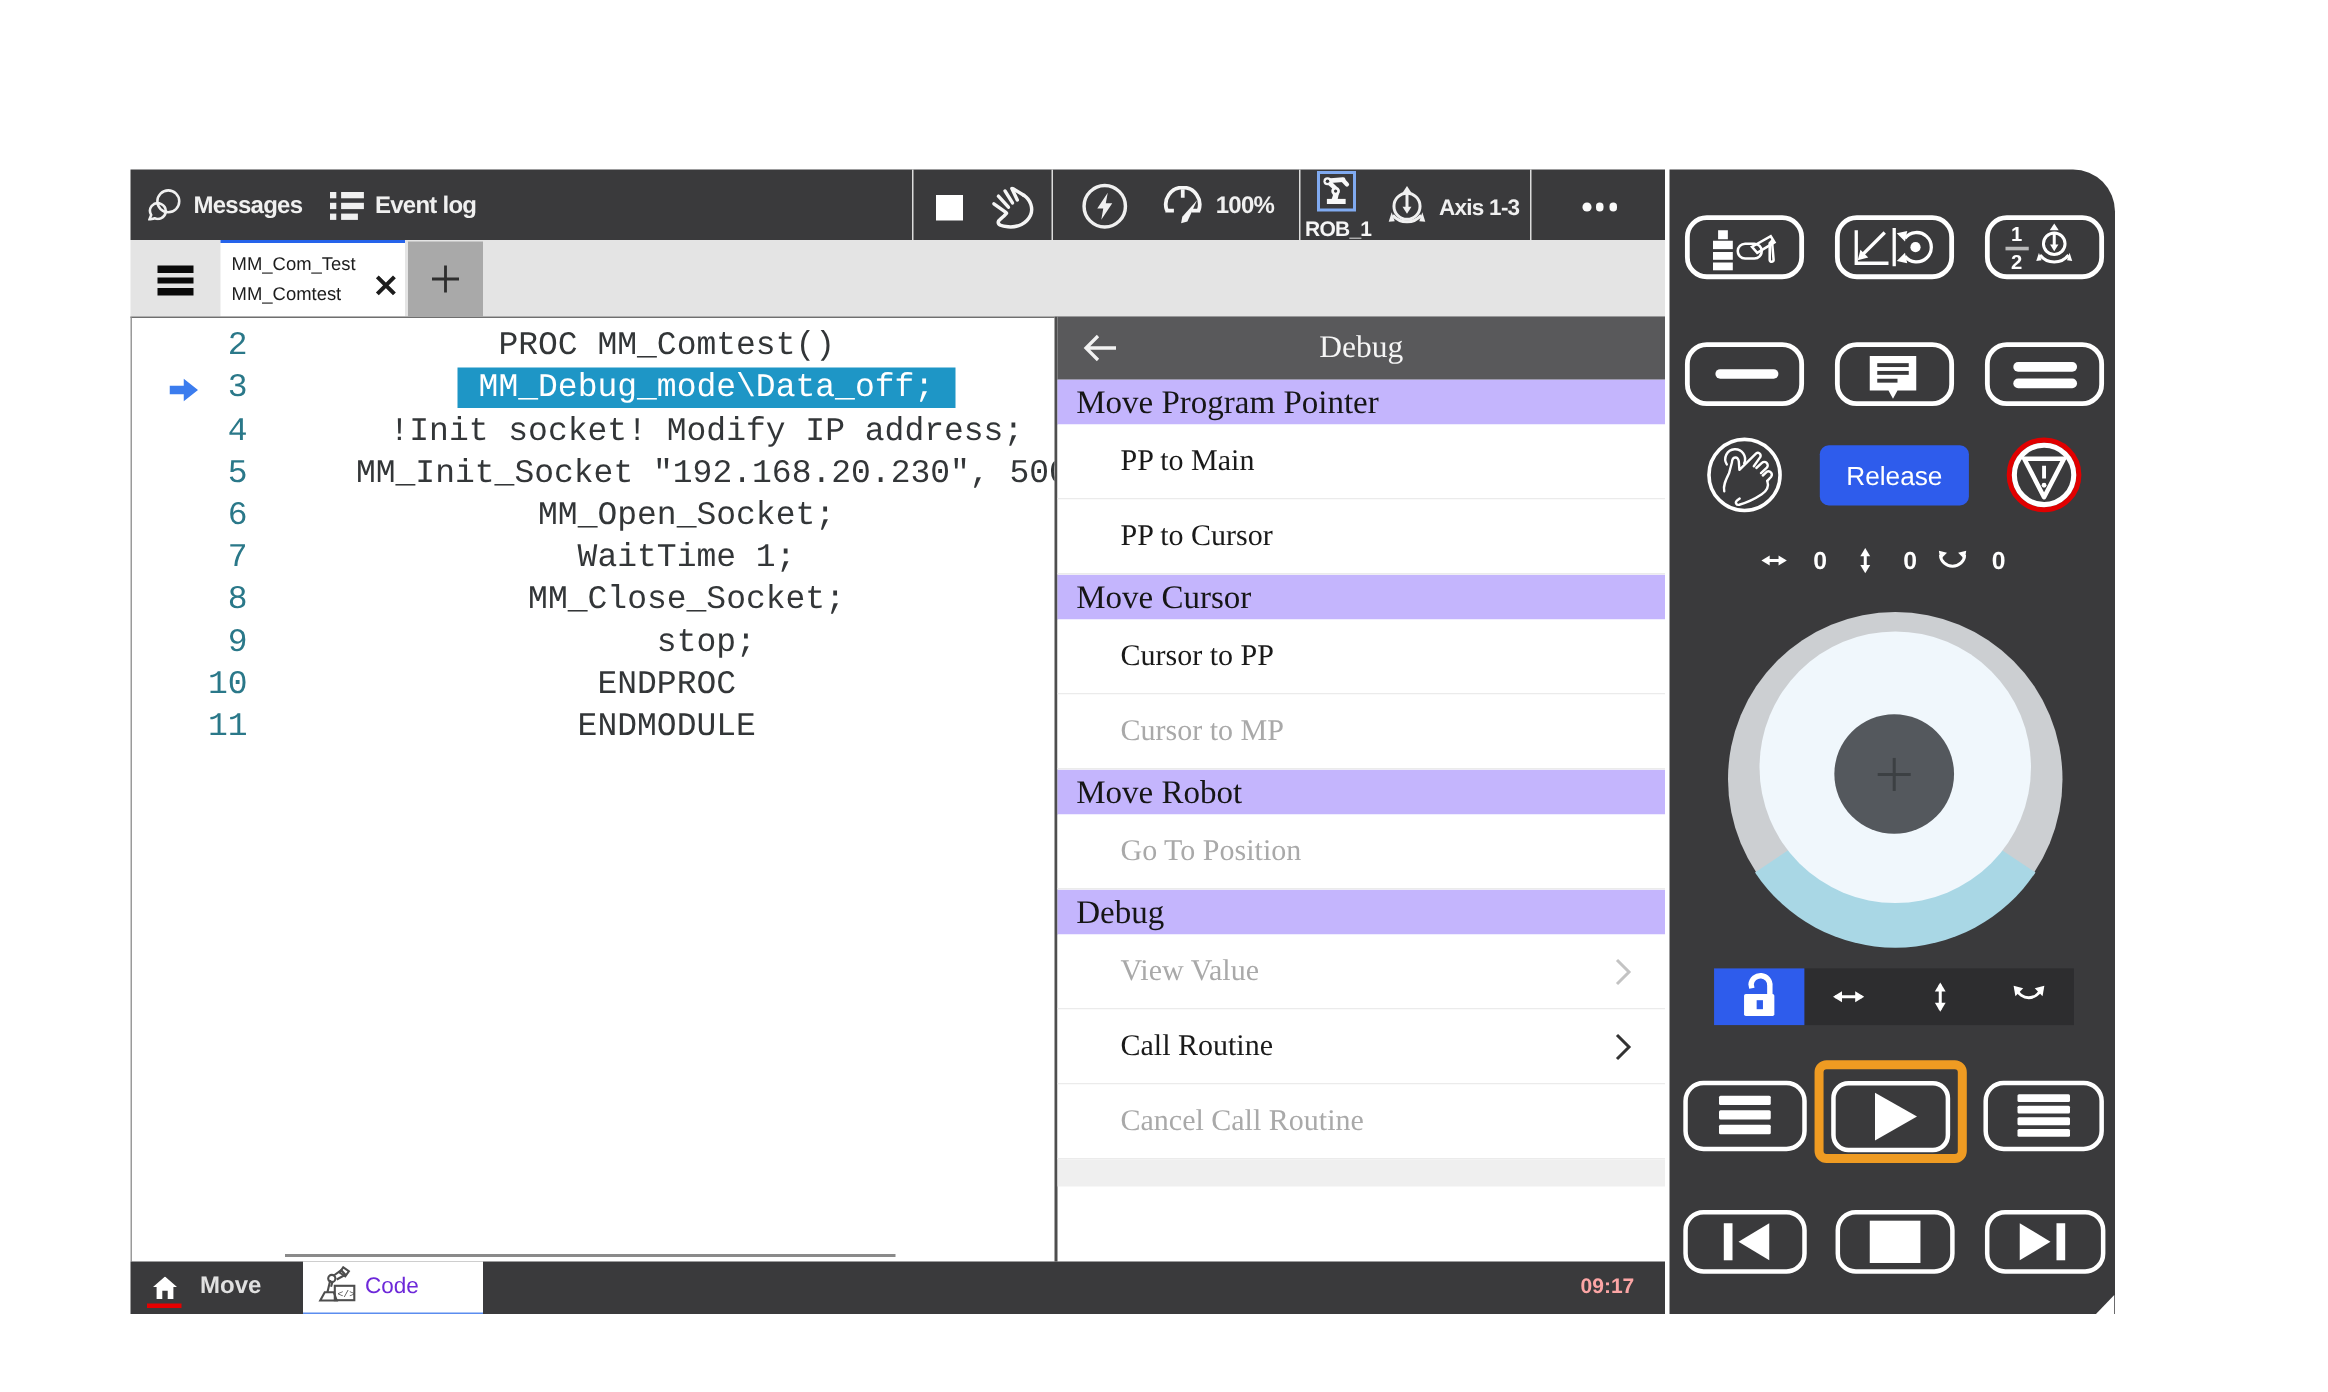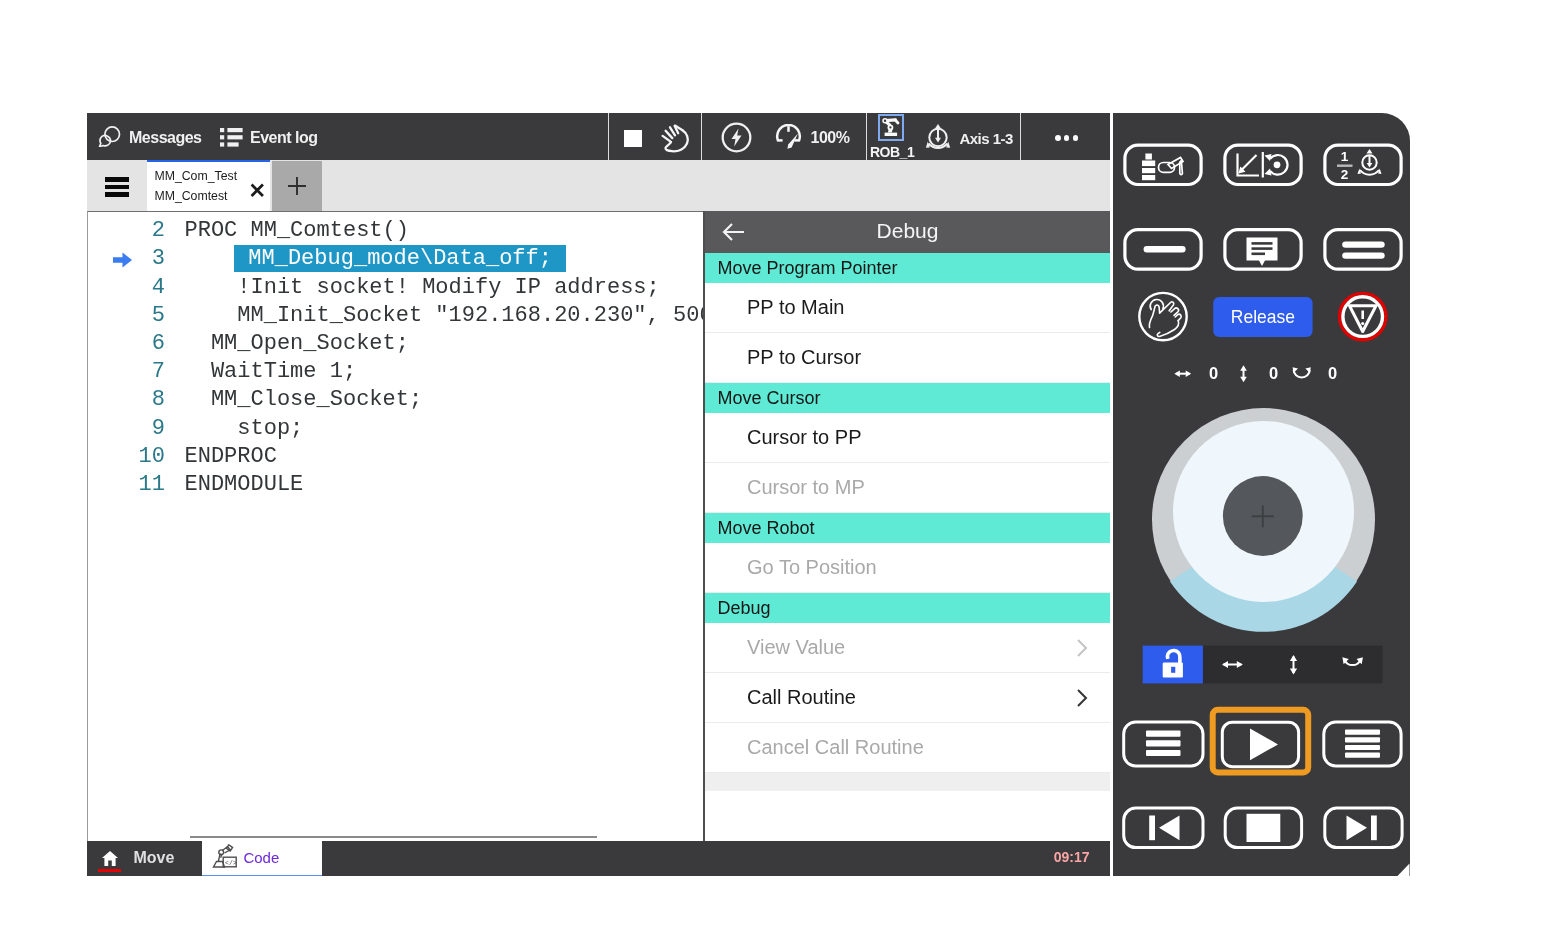--- a/index.html
+++ b/index.html
@@ -5,24 +5,24 @@
   * { margin:0; padding:0; box-sizing:border-box; }
   html,body { width:1552px; height:928px; background:#ffffff; font-family:"Liberation Sans", sans-serif; overflow:hidden; }
   .abs { position:absolute; }
   #app { position:absolute; left:87px; top:113px; width:1023px; height:764px; }
   #topbar { position:absolute; left:0; top:0; width:1023px; height:47px; background:#3a3a3c; color:#f0f0f0; }
   .tsep { position:absolute; top:0px; width:1px; height:47px; background:#dcdcdc; }
   .tlabel { position:absolute; font-size:16px; font-weight:bold; color:#f0f0f0; top:15.5px; letter-spacing:-0.5px; }
   #tabstrip { position:absolute; left:0; top:47px; width:1023px; height:64px; background:#e4e4e4; }
   #codearea { position:absolute; left:0; top:98.3px; width:1023px; height:630px; background:#ffffff; border-top:1px solid #6f6f6f; border-left:1px solid #9a9a9a; }
   #botbar { position:absolute; left:0; top:728.3px; width:1023px; height:34.4px; background:#3a3a3c; }
-  .mono { font-family:"Liberation Mono", monospace; }
+  .mono { font-family:"Liberation Mono", monospace;text-align:center; }
   .codeline { white-space:pre; }
-  #debug { position:absolute; left:616px; top:98.3px; width:407px; height:630px; background:#ffffff; border-left:2px solid #4e4e4e; }
-  .dsect { width:100%; height:30px; background:#5eead4; color:#161616; font-size:18px; line-height:30px; padding-left:12.5px; }
+  #debug { position:absolute; left:616px; top:98.3px; width:407px; height:630px; background:#ffffff; border-left:2px solid #4e4e4e;font-family:Liberation Serif, serif; }
+  .dsect { width:100%; height:30px; background:#c4b5fd; color:#161616; font-size:22px; line-height:30px; padding-left:12.5px; }
   .drow { position:relative; width:100%; height:50px; background:#ffffff; color:#1a1a1a; font-size:20px; border-bottom:1px solid #ebebeb; }
   .drow span { position:absolute; left:42px; top:13px; }
   .drow.dis { color:#a9a9a9; }
   .chev { position:absolute; right:22px; top:15px; }
 </style>
 </head>
 <body>
 <div id="app">
 
   <div id="topbar">

